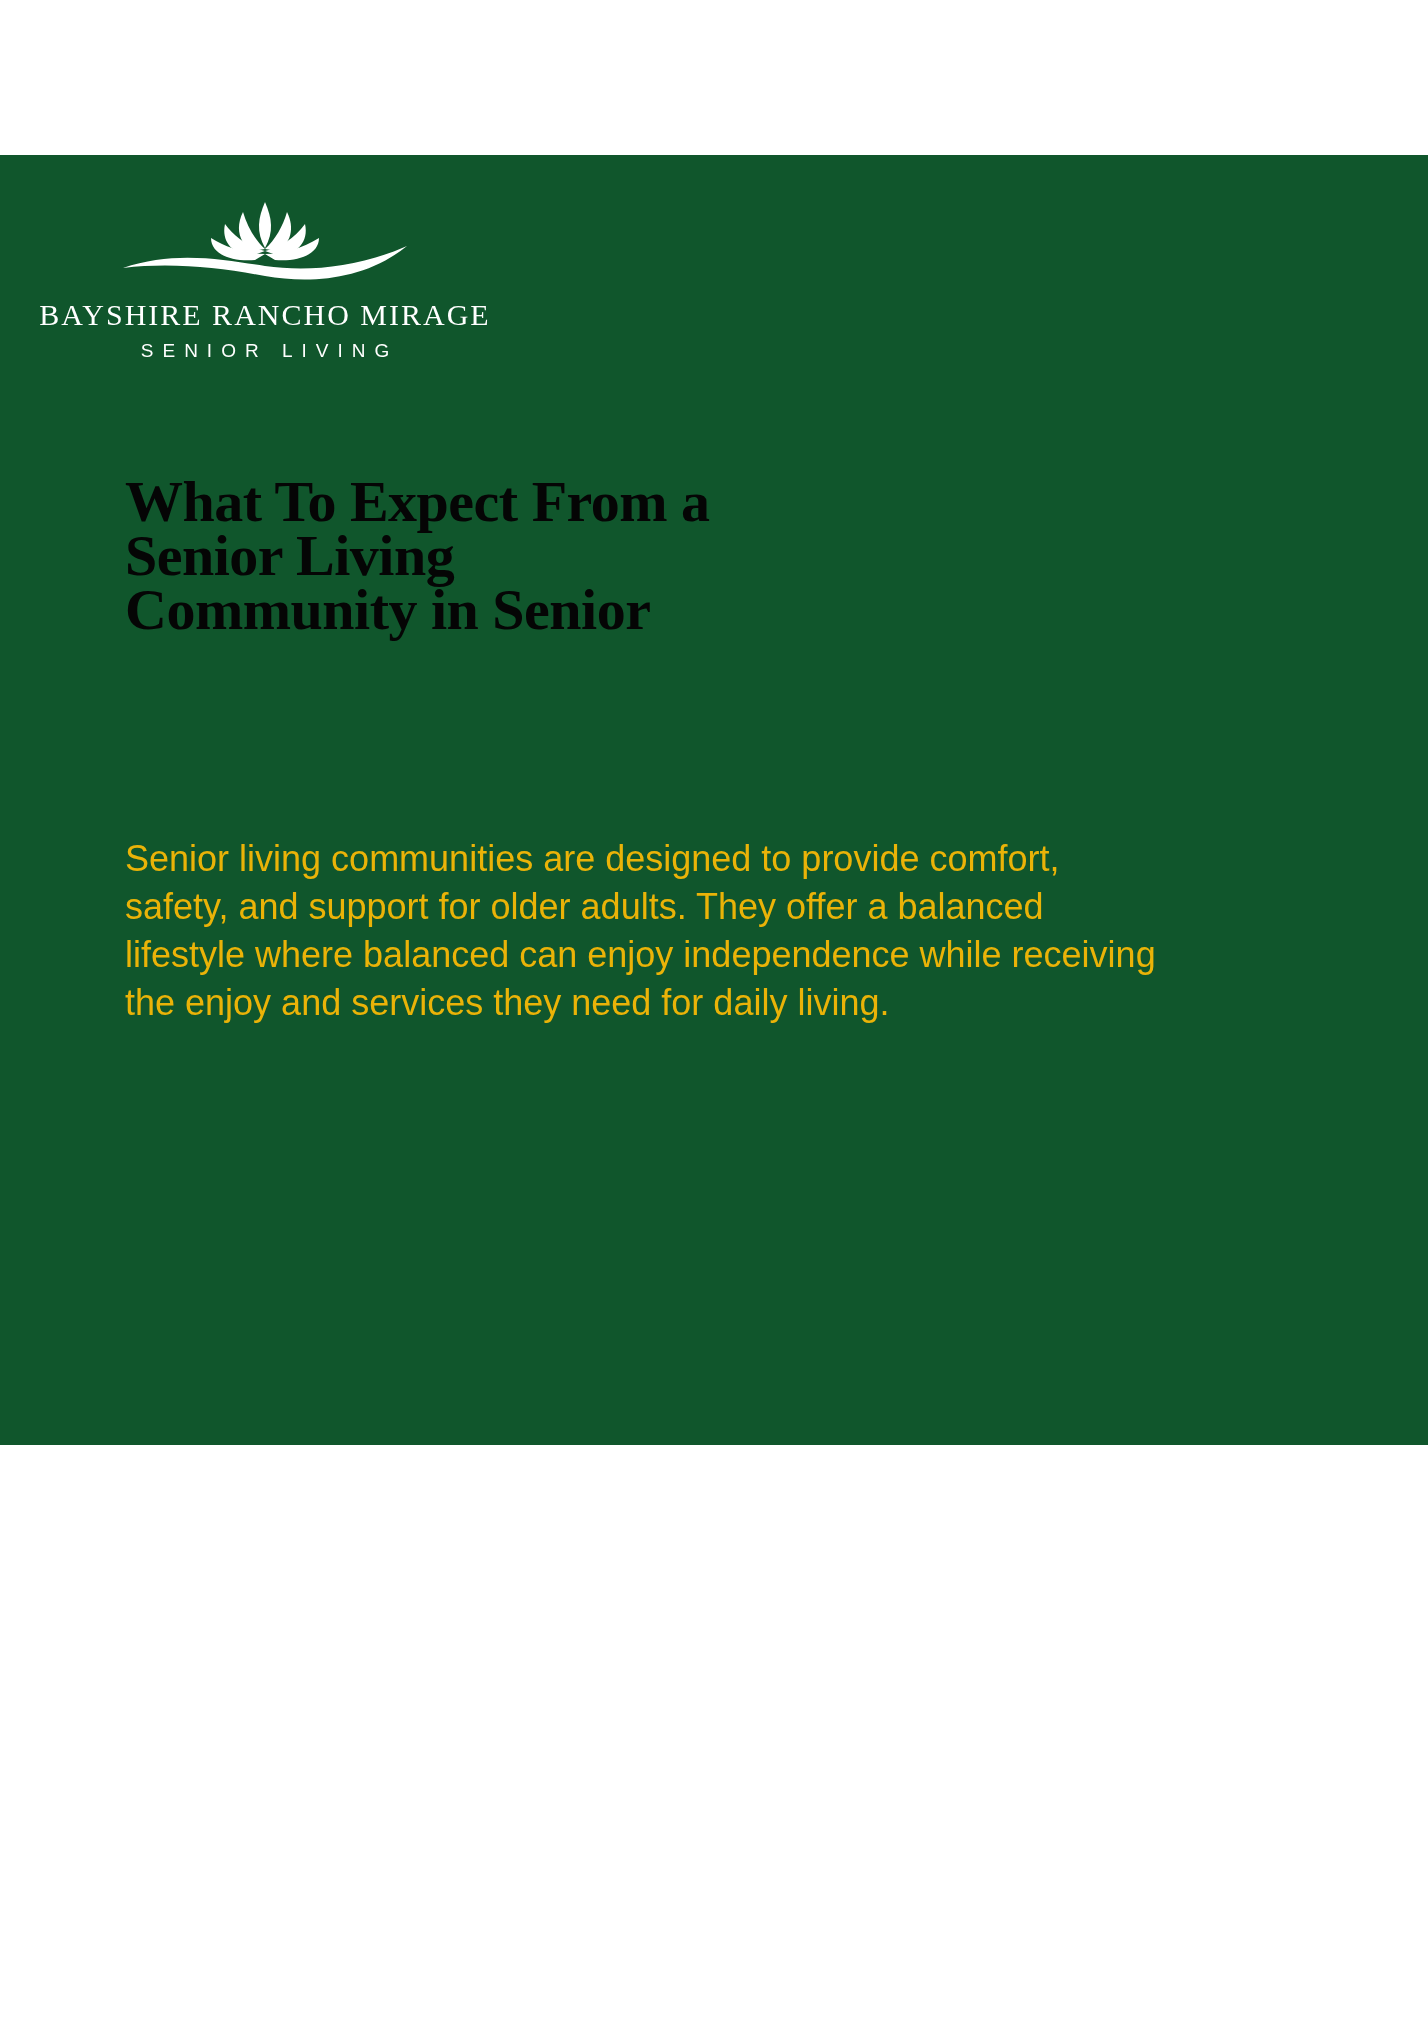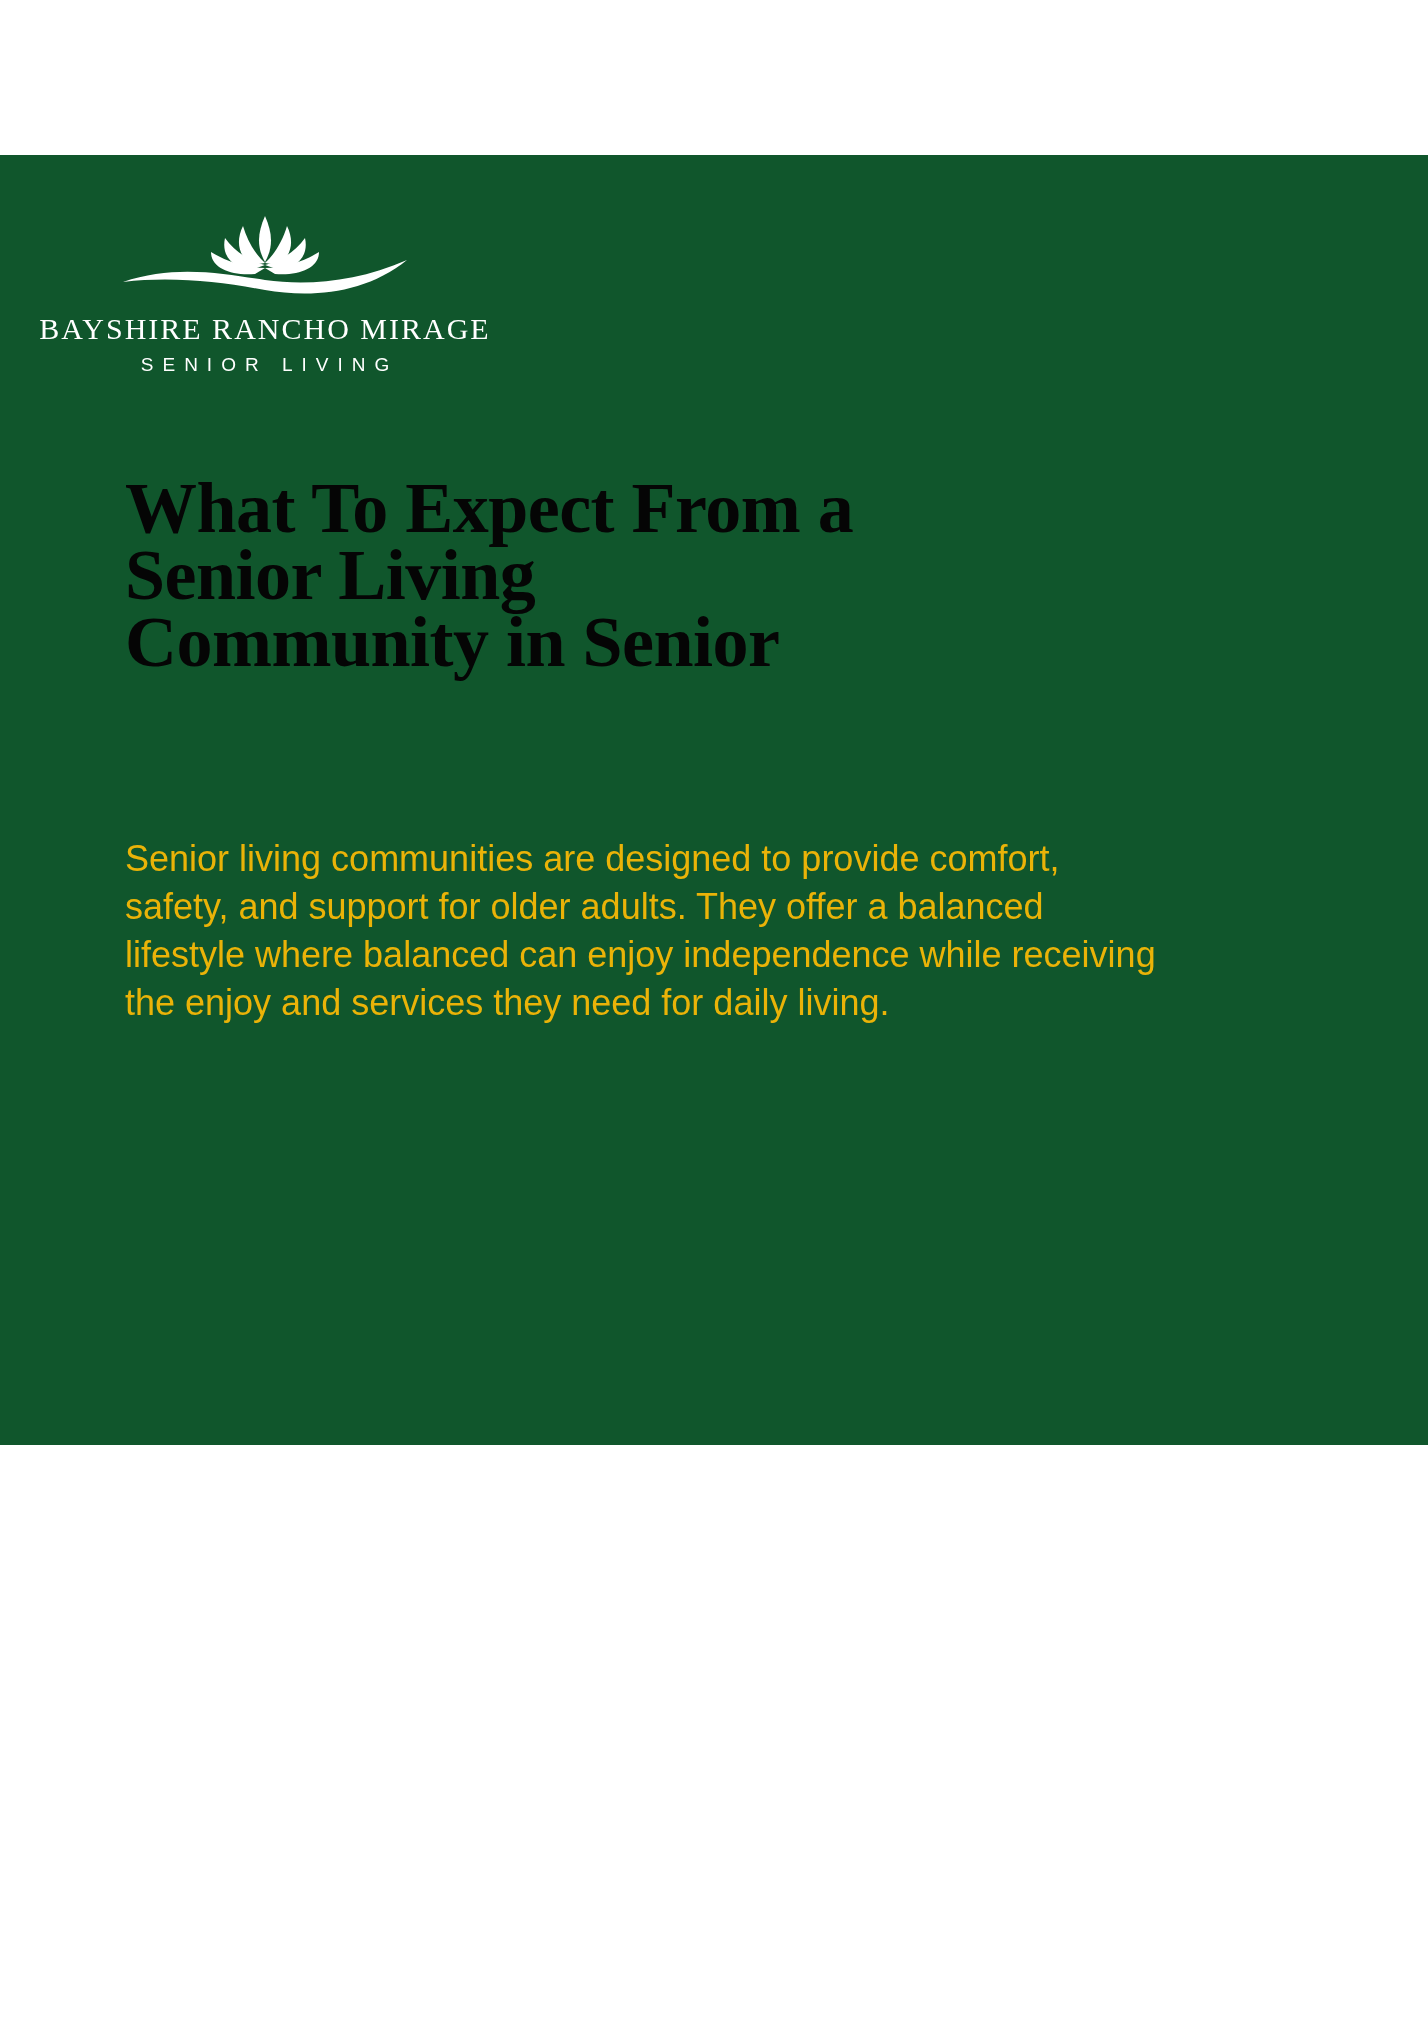--- a/index.html
+++ b/index.html
@@ -29,21 +29,21 @@
     width: 1480px;   
     height: 1290px;
     background: #10562c;
     overflow: hidden;
   }
 
   
   .logo-block {
     position: absolute;
     left: 30px;
-    top: 55px;
+    top: 41px;
     width: 470px;
     text-align: center;
   }
   .logo-mark {
     display: block;
     margin: 0 auto;
     width: 300px;
     height: 90px;
   }
   .logo-name {
@@ -66,21 +66,21 @@
 
   
   .headline {
     position: absolute;
     left: 125px;
     top: 320px;
     width: 1120px;
     color: #050505;
     font-family: "Liberation Serif", serif;
     font-weight: bold;
-    font-size: 72px;
+    font-size: 58px;
     line-height: 0.93;
     letter-spacing: -0.5px;
     white-space: nowrap;
   }
 
   
   .body-copy {
     position: absolute;
     left: 125px;
     top: 680px;

